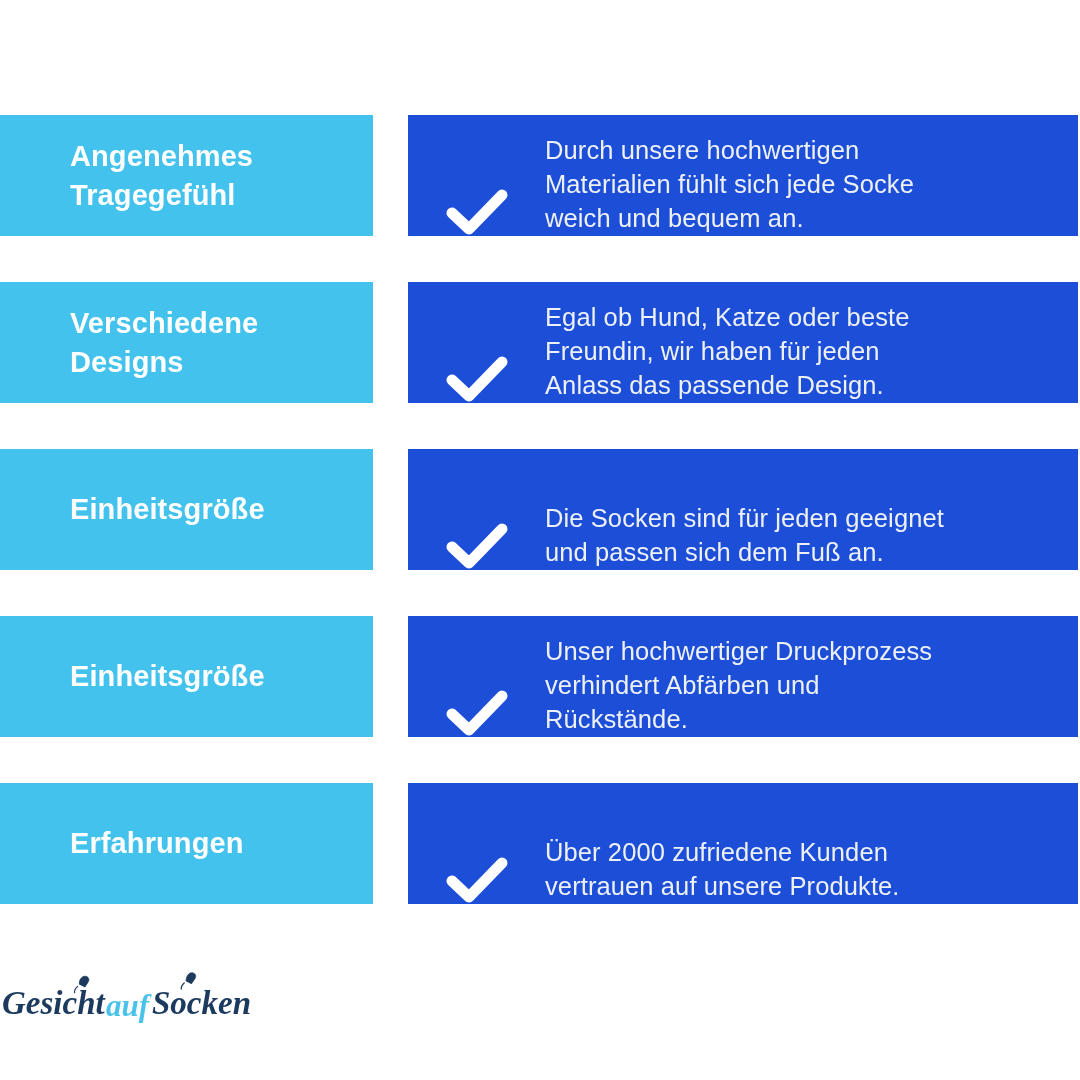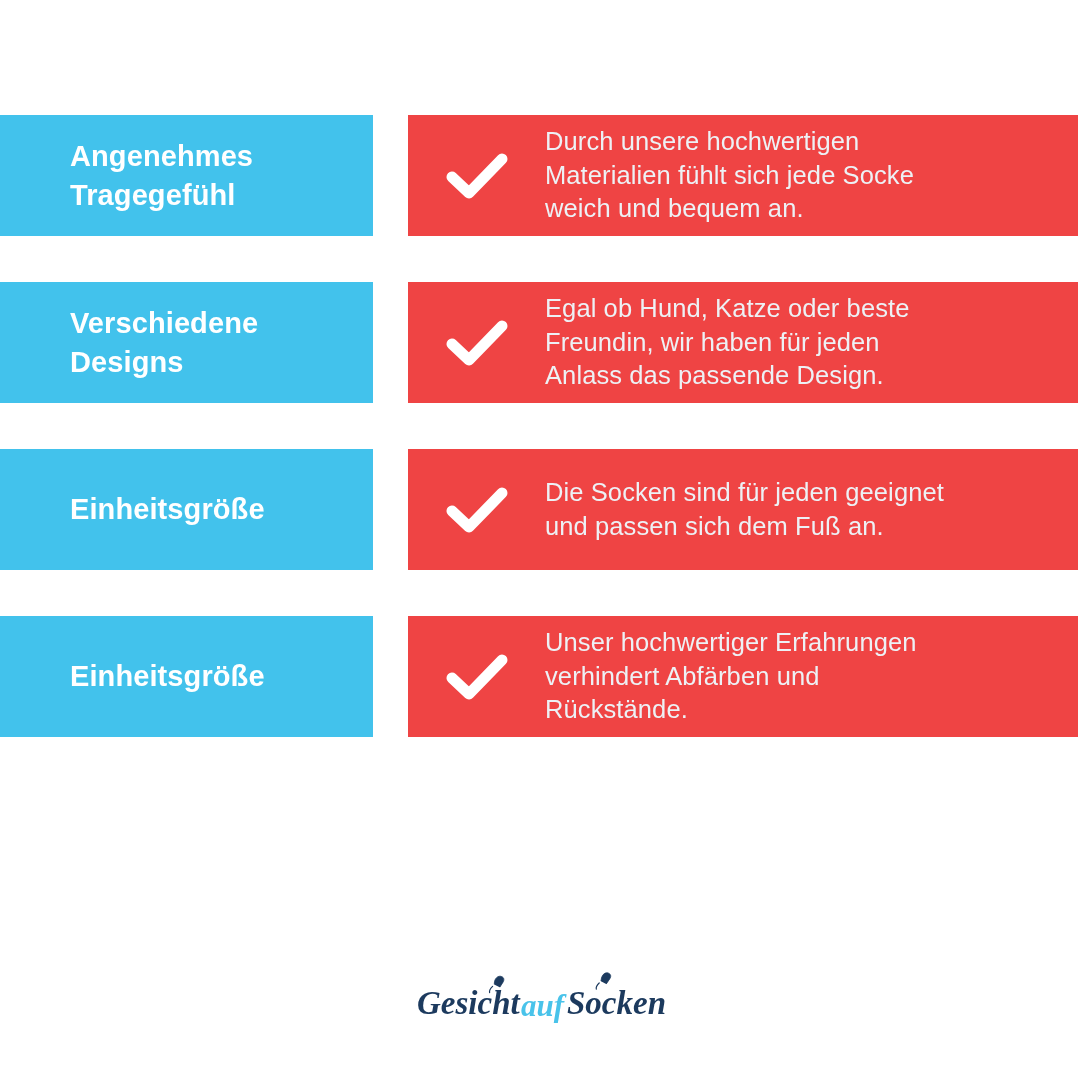--- a/index.html
+++ b/index.html
@@ -60,23 +60,23 @@
     white-space: pre-line;
   }
 
   
   .desc-panel {
     position: absolute;
     left: 408px;
     top: 0;
     width: 670px;
     height: 121px;
-    background: #ef4444;
-    display: flex;
-    align-items: center;
+    background: #1d4ed8;
+    display: flex;
+    align-items: flex-end;
   }
   .check-wrap {
     width: 137px;
     min-width: 137px;
     display: flex;
     align-items: center;
     justify-content: center;
   }
   .check-icon {
     display: block;
@@ -92,21 +92,20 @@
 
   
   .logo {
     position: absolute;
     left: 0;
     top: 958px;
     width: 1080px;
     height: 80px;
     display: flex;
     align-items: center;
-    justify-content: center;
   }
   .logo-svg { display: block; }
 </style>
 </head>
 <body>
 
 <div class="board">
 
   <div class="rows">
 
@@ -162,26 +161,40 @@
     <div class="feature-row">
       <div class="label-chip">
         <div class="label-text">Einheitsgröße</div>
       </div>
       <div class="desc-panel">
         <div class="check-wrap">
           <svg class="check-icon" width="62" height="48" viewBox="0 0 62 48">
             <path d="M6 25 L23 41 L56 7" fill="none" stroke="#ffffff" stroke-width="11" stroke-linecap="round" stroke-linejoin="round"></path>
           </svg>
         </div>
-        <div class="desc-text">Unser hochwertiger Erfahrungen
+        <div class="desc-text">Unser hochwertiger Druckprozess
 verhindert Abfärben und
 Rückstände.</div>
       </div>
     </div>
 
+    <div class="feature-row">
+      <div class="label-chip">
+        <div class="label-text">Erfahrungen</div>
+      </div>
+      <div class="desc-panel">
+        <div class="check-wrap">
+          <svg class="check-icon" width="62" height="48" viewBox="0 0 62 48">
+            <path d="M6 25 L23 41 L56 7" fill="none" stroke="#ffffff" stroke-width="11" stroke-linecap="round" stroke-linejoin="round"></path>
+          </svg>
+        </div>
+        <div class="desc-text">Über 2000 zufriedene Kunden
+vertrauen auf unsere Produkte.</div>
+      </div>
+    </div>
 
   </div>
 
   <div class="logo">
     <svg class="logo-svg" width="250" height="64" viewBox="0 0 250 64">
 
       <g stroke="#1c3a5e" fill="none">
         <path d="M79.5 15.5 C80.5 11.5 83.5 9.5 86.5 10.5 C89 11.4 89.5 13.8 88 16.2 L84.6 21.6 L79.2 19.0 Z" fill="#1c3a5e" stroke-width="0.8"></path>
         <path d="M78.2 19.4 L85.0 22.8" stroke-width="2.4" stroke-linecap="round" stroke="#ffffff"></path>
         <path d="M77.6 20.4 C75.4 22.4 74.2 24.8 74.6 26.6" stroke-width="1.2" stroke-linecap="round"></path>

